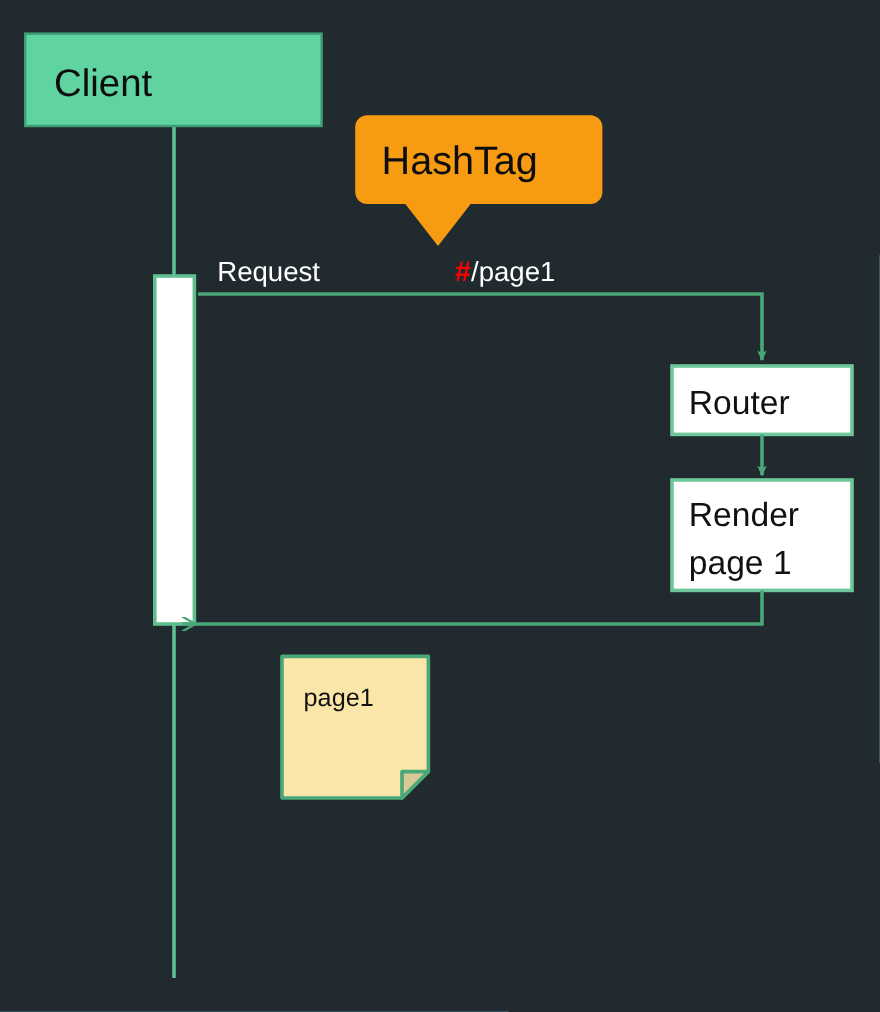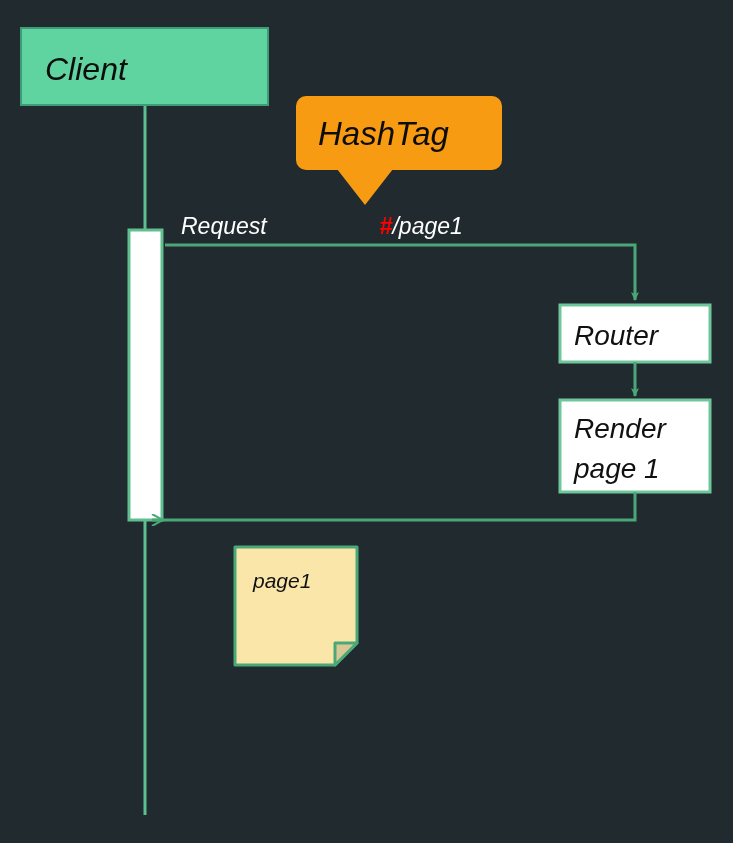--- a/index.html
+++ b/index.html
@@ -7,21 +7,20 @@
     padding: 0;
     background: #212a2e;
   }
   #stage {
     position: relative;
     width: 733px;
     height: 843px;
     background: #7dd3fc;
     overflow: hidden;
     font-family: "Liberation Sans", sans-serif;
-    font-style: italic;
   }
   #diagram-svg {
     position: absolute;
     left: 0;
     top: 0;
     width: 733px;
     height: 843px;
     display: block;
   }
   .svg-text {

